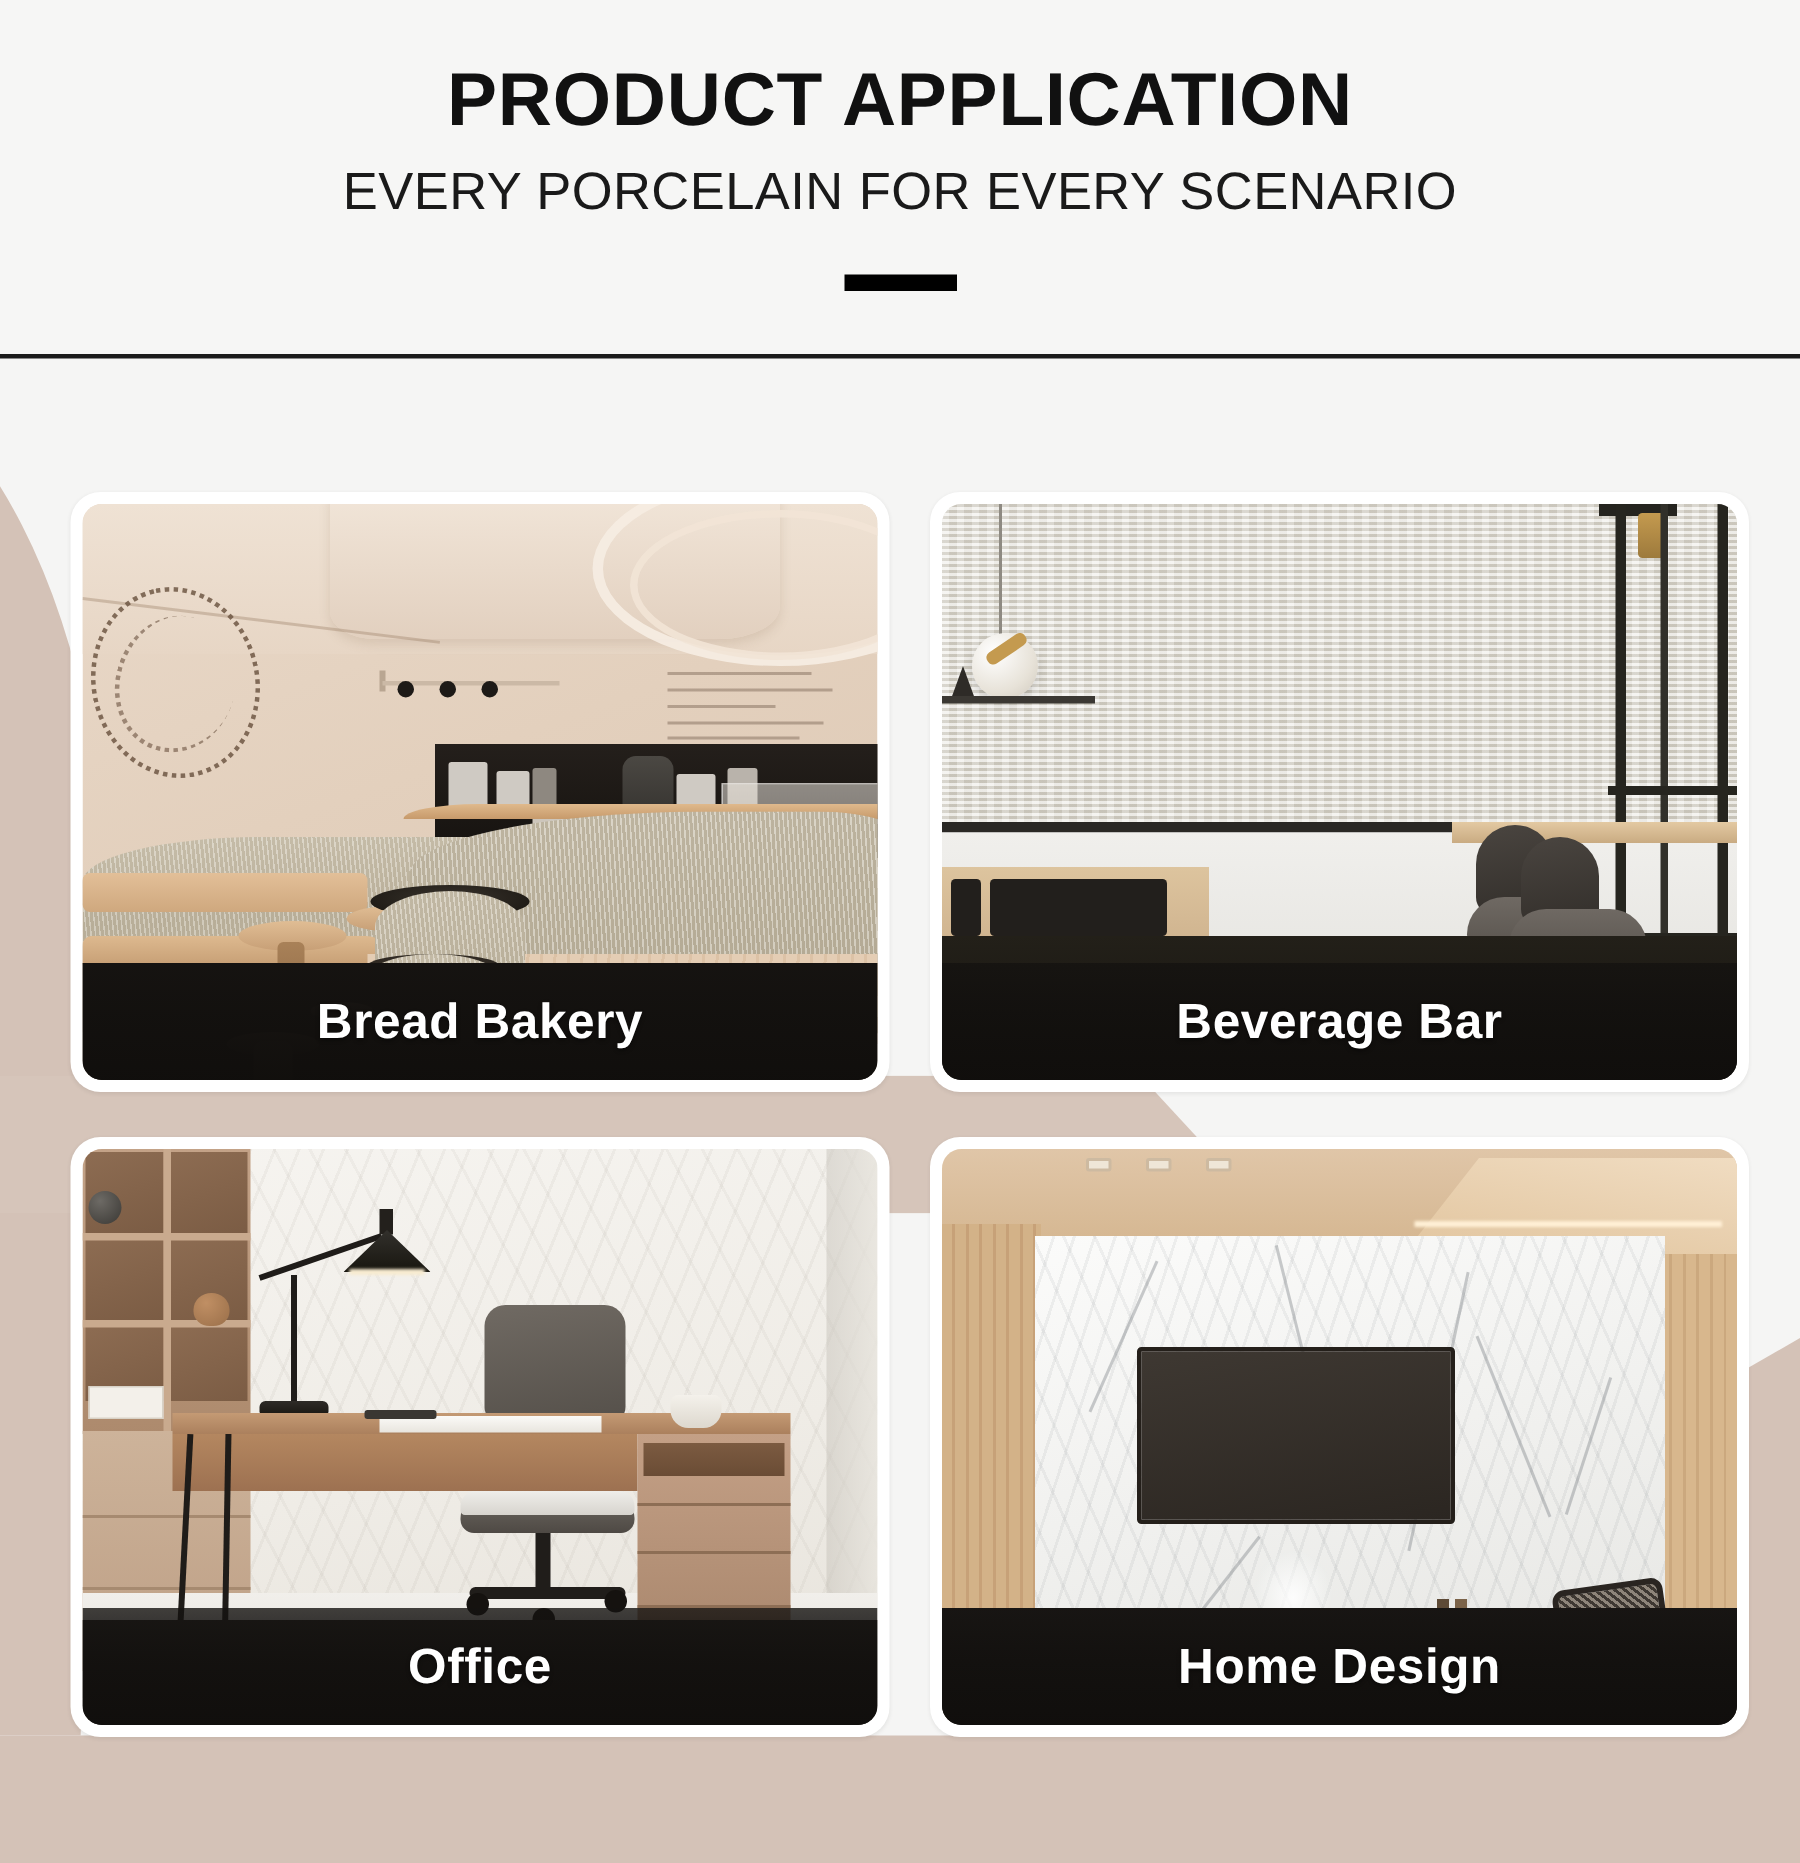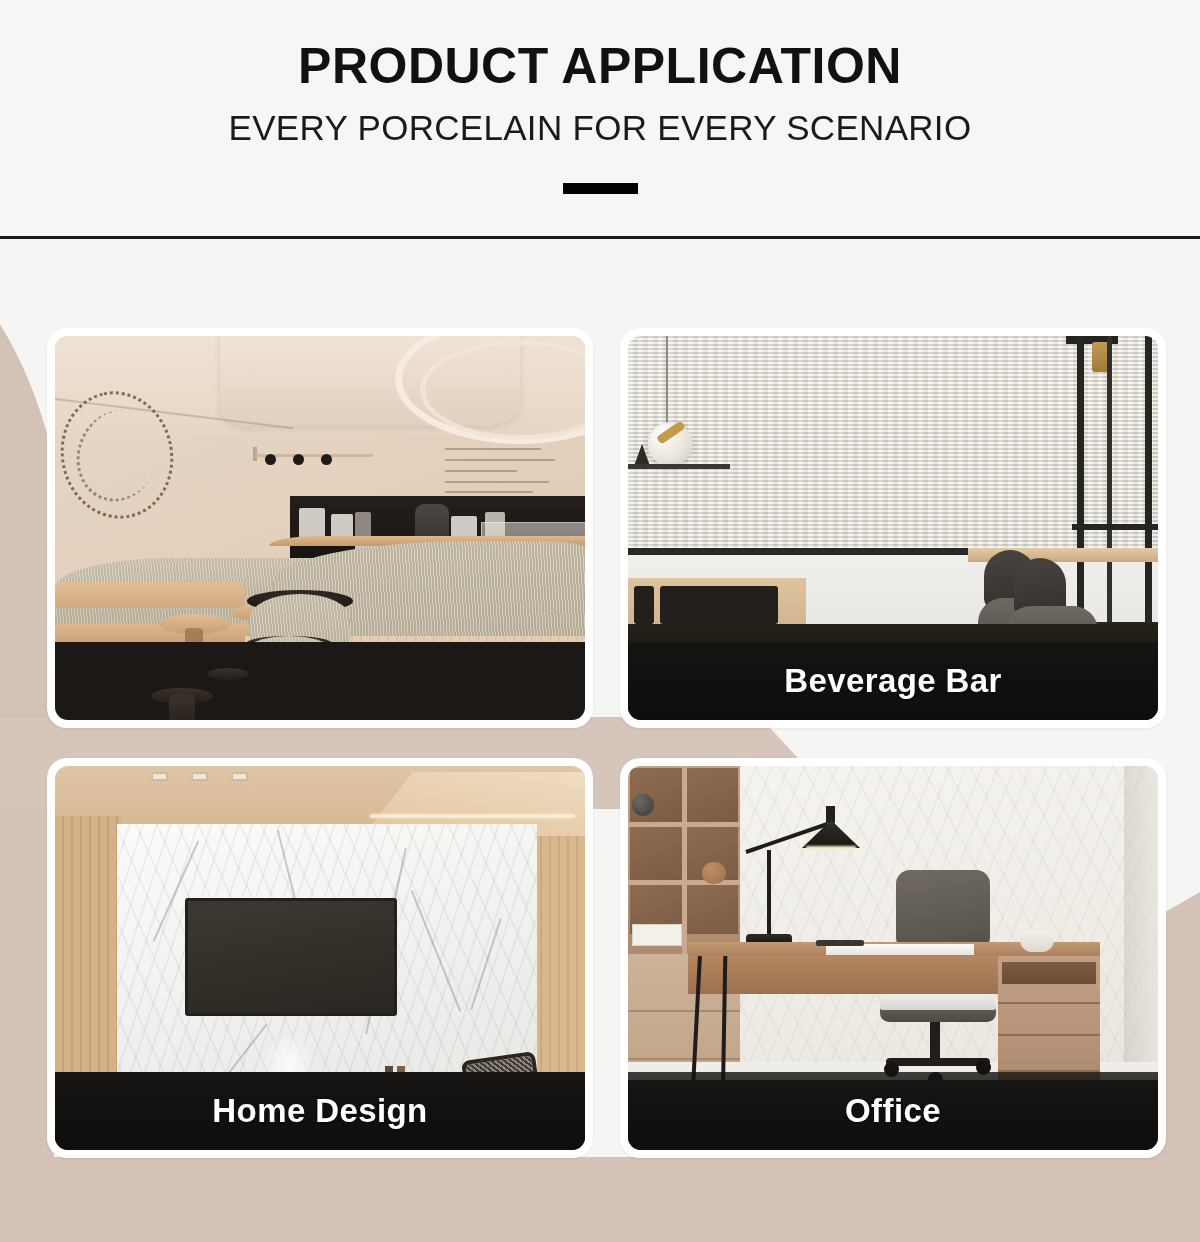--- a/index.html
+++ b/index.html
@@ -438,20 +438,23 @@
           <div class="bk-sidetbl-leg" style="left:196px;top:280px;width:16px;height:50px;border-radius:4px;"></div>
           <div class="bk-stooltop"></div>
           <div class="bk-stoolbig"></div>
           <div class="bk-stoolsmtop"></div>
           <div class="bk-stoolsm"></div>
           <div class="bk-dark"></div>
           <div class="bk-darkstool" style="left:96px;top:352px;width:62px;height:16px;"></div>
           <div class="bk-darkstool" style="left:114px;top:358px;width:26px;height:40px;border-radius:6px;"></div>
           <div class="bk-darkstool" style="left:152px;top:332px;width:42px;height:12px;"></div>
         </div>
+        <div class="label-band">
+          <span class="label-text">Bread Bakery</span>
+        </div>
       </div>
     </div>
 
     <div class="card">
       <div class="card-inner">
         <div class="photo">
           <div class="bv-wall"></div>
           <div class="bv-trim"></div>
           <div class="bv-lower"></div>
           <div class="bv-pendcord"></div>
@@ -485,66 +488,20 @@
           <div class="bv-stool" style="left:378px;top:222px;">
             <div class="bv-back" style="left:8px;top:0;"></div>
             <div class="bv-seat" style="left:0;top:48px;"></div>
             <div class="bv-leg" style="left:6px;top:84px;height:96px;transform:rotate(6deg);"></div>
             <div class="bv-leg" style="left:78px;top:84px;height:96px;transform:rotate(-6deg);"></div>
           </div>
           <div class="bv-darkfloor"></div>
         </div>
         <div class="label-band">
           <span class="label-text">Beverage Bar</span>
-        </div>
-      </div>
-    </div>
-
-    <div class="card">
-      <div class="card-inner">
-        <div class="photo">
-          <div class="hd-ceil"></div>
-          <div class="hd-cove"></div>
-          <div class="hd-coveglow"></div>
-          <div class="hd-spot" style="left:96px;"></div>
-          <div class="hd-spot" style="left:136px;"></div>
-          <div class="hd-spot" style="left:176px;"></div>
-          <div class="hd-woodL"></div>
-          <div class="hd-woodR"></div>
-          <div class="hd-marble"></div>
-          <div class="hd-vein" style="left:120px;top:70px;width:2px;height:110px;transform:rotate(24deg);"></div>
-          <div class="hd-vein" style="left:240px;top:62px;width:2px;height:150px;transform:rotate(-14deg);"></div>
-          <div class="hd-vein" style="left:330px;top:80px;width:2px;height:190px;transform:rotate(12deg);"></div>
-          <div class="hd-vein" style="left:380px;top:120px;width:2px;height:130px;transform:rotate(-22deg);"></div>
-          <div class="hd-vein" style="left:186px;top:250px;width:2px;height:80px;transform:rotate(38deg);"></div>
-          <div class="hd-vein" style="left:430px;top:150px;width:2px;height:96px;transform:rotate(18deg);"></div>
-          <div class="hd-tv"></div>
-          <div class="hd-niche"></div>
-          <div class="hd-floor"></div>
-          <div class="hd-books" style="left:330px;"></div>
-          <div class="hd-books" style="left:342px;background:#7b6349;"></div>
-          <div class="hd-pedestal"></div>
-          <div class="hd-pedleg"></div>
-          <div class="hd-plant"></div>
-          <div class="hd-vase"></div>
-          <div class="hd-glass"></div>
-          <div class="hd-cofftop"></div>
-          <div class="hd-bowl"></div>
-          <div class="hd-coffleg" style="left:136px;top:344px;width:20px;height:34px;border-radius:4px;"></div>
-          <div class="hd-coffleg" style="left:214px;top:344px;width:22px;height:36px;border-radius:4px;"></div>
-          <div class="hd-chair">
-            <div class="hd-chairback"></div>
-            <div class="hd-chairseat"></div>
-            <div class="hd-chairarc" style="left:0;top:26px;width:62px;height:60px;border-color:#2a2521 transparent transparent #2a2521;transform:rotate(-18deg);"></div>
-            <div class="hd-chairarc" style="left:56px;top:36px;width:62px;height:54px;border-color:transparent #2a2521 #2a2521 transparent;transform:rotate(8deg);"></div>
-          </div>
-          <div class="hd-darkfloor"></div>
-        </div>
-        <div class="label-band">
-          <span class="label-text">Home Design</span>
         </div>
       </div>
     </div>
 
     <div class="card">
       <div class="card-inner">
         <div class="photo">
           <div class="of-wall"></div>
           <div class="of-curtain"></div>
           <div class="of-shelf"></div>
@@ -593,14 +550,60 @@
           <div class="of-caster" style="left:300px;top:306px;"></div>
           <div class="of-caster" style="left:348px;top:294px;"></div>
           <div class="of-darkfloor"></div>
         </div>
         <div class="label-band">
           <span class="label-text">Office</span>
         </div>
       </div>
     </div>
 
+    <div class="card">
+      <div class="card-inner">
+        <div class="photo">
+          <div class="hd-ceil"></div>
+          <div class="hd-cove"></div>
+          <div class="hd-coveglow"></div>
+          <div class="hd-spot" style="left:96px;"></div>
+          <div class="hd-spot" style="left:136px;"></div>
+          <div class="hd-spot" style="left:176px;"></div>
+          <div class="hd-woodL"></div>
+          <div class="hd-woodR"></div>
+          <div class="hd-marble"></div>
+          <div class="hd-vein" style="left:120px;top:70px;width:2px;height:110px;transform:rotate(24deg);"></div>
+          <div class="hd-vein" style="left:240px;top:62px;width:2px;height:150px;transform:rotate(-14deg);"></div>
+          <div class="hd-vein" style="left:330px;top:80px;width:2px;height:190px;transform:rotate(12deg);"></div>
+          <div class="hd-vein" style="left:380px;top:120px;width:2px;height:130px;transform:rotate(-22deg);"></div>
+          <div class="hd-vein" style="left:186px;top:250px;width:2px;height:80px;transform:rotate(38deg);"></div>
+          <div class="hd-vein" style="left:430px;top:150px;width:2px;height:96px;transform:rotate(18deg);"></div>
+          <div class="hd-tv"></div>
+          <div class="hd-niche"></div>
+          <div class="hd-floor"></div>
+          <div class="hd-books" style="left:330px;"></div>
+          <div class="hd-books" style="left:342px;background:#7b6349;"></div>
+          <div class="hd-pedestal"></div>
+          <div class="hd-pedleg"></div>
+          <div class="hd-plant"></div>
+          <div class="hd-vase"></div>
+          <div class="hd-glass"></div>
+          <div class="hd-cofftop"></div>
+          <div class="hd-bowl"></div>
+          <div class="hd-coffleg" style="left:136px;top:344px;width:20px;height:34px;border-radius:4px;"></div>
+          <div class="hd-coffleg" style="left:214px;top:344px;width:22px;height:36px;border-radius:4px;"></div>
+          <div class="hd-chair">
+            <div class="hd-chairback"></div>
+            <div class="hd-chairseat"></div>
+            <div class="hd-chairarc" style="left:0;top:26px;width:62px;height:60px;border-color:#2a2521 transparent transparent #2a2521;transform:rotate(-18deg);"></div>
+            <div class="hd-chairarc" style="left:56px;top:36px;width:62px;height:54px;border-color:transparent #2a2521 #2a2521 transparent;transform:rotate(8deg);"></div>
+          </div>
+          <div class="hd-darkfloor"></div>
+        </div>
+        <div class="label-band">
+          <span class="label-text">Home Design</span>
+        </div>
+      </div>
+    </div>
+
   </div>
 </div>
 
 </body></html>

